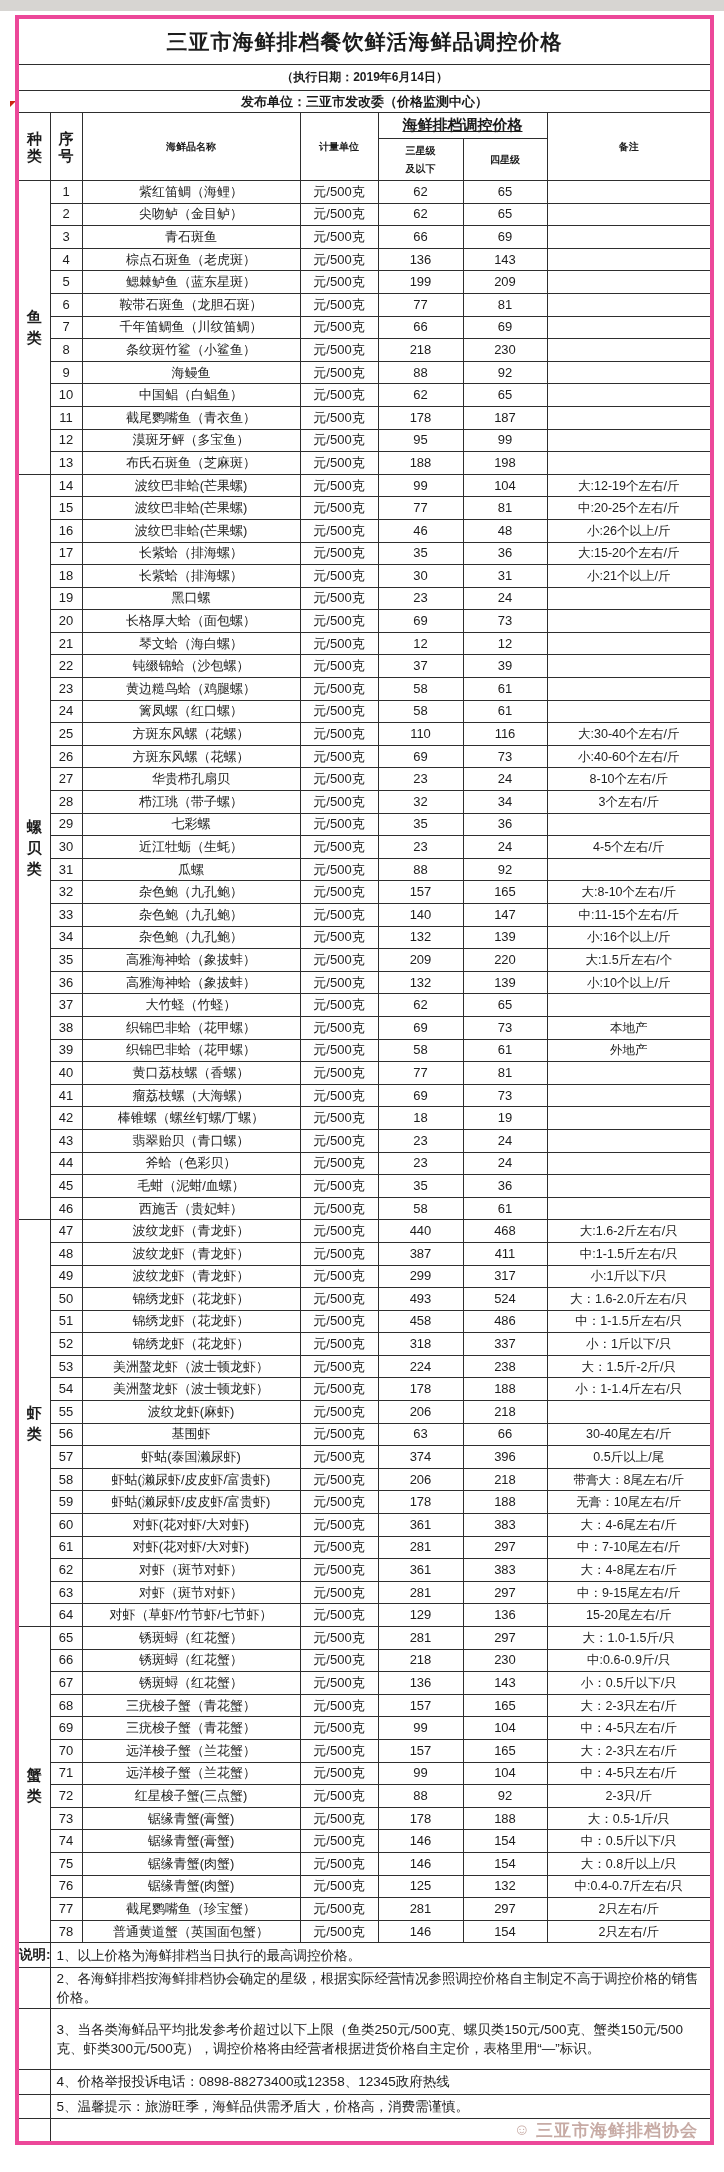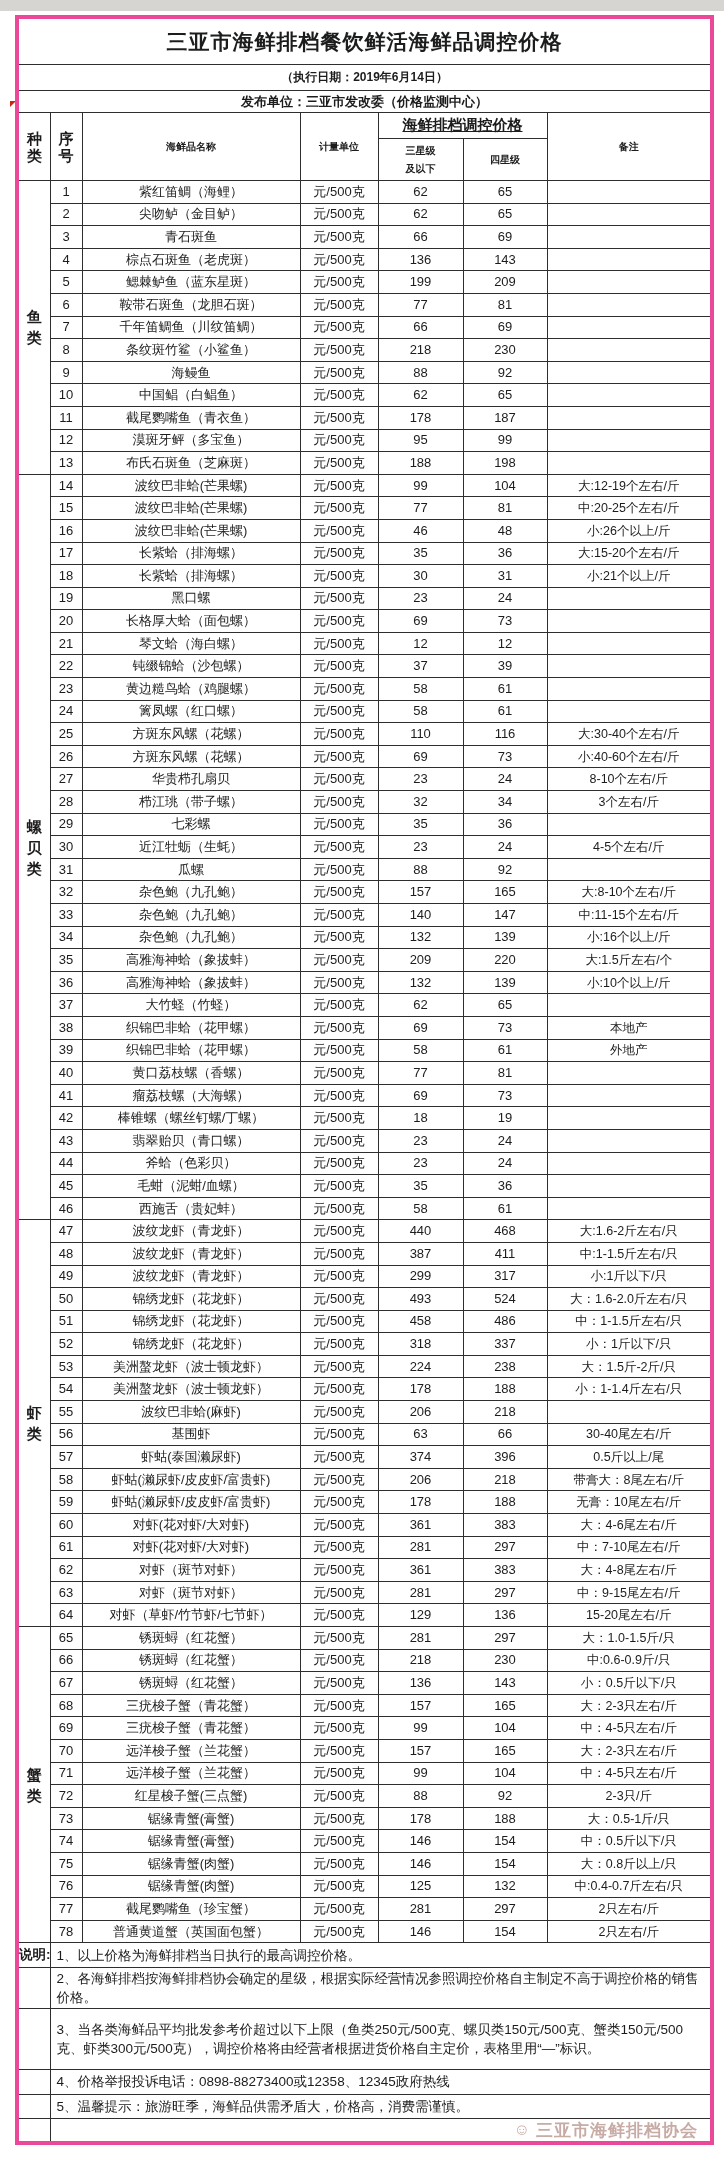--- a/index.html
+++ b/index.html
@@ -523,21 +523,21 @@
         <tr>
           <td class="c-no">54</td>
           <td class="c-name">美洲螯龙虾（波士顿龙虾）</td>
           <td class="c-unit">元/500克</td>
           <td class="c-p3">178</td>
           <td class="c-p4">188</td>
           <td class="c-remark">小：1-1.4斤左右/只</td>
         </tr>
         <tr>
           <td class="c-no">55</td>
-          <td class="c-name">波纹巴非蛤(麻虾)</td>
+          <td class="c-name">波纹龙虾(麻虾)</td>
           <td class="c-unit">元/500克</td>
           <td class="c-p3">206</td>
           <td class="c-p4">218</td>
           <td class="c-remark"></td>
         </tr>
         <tr>
           <td class="c-no">56</td>
           <td class="c-name">基围虾</td>
           <td class="c-unit">元/500克</td>
           <td class="c-p3">63</td>

